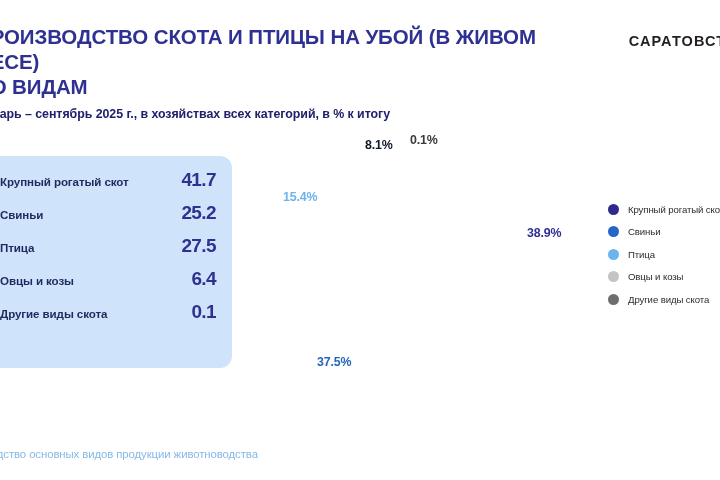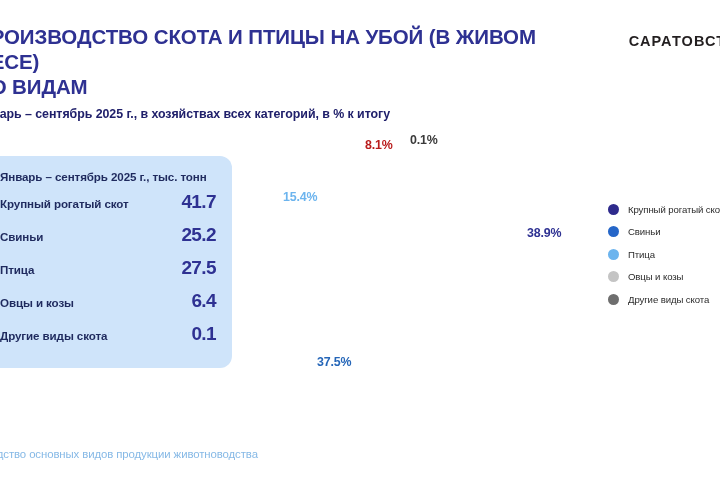--- a/index.html
+++ b/index.html
@@ -151,21 +151,21 @@
   .pct {
     position: absolute;
     font-size: 12.4px;
     font-weight: bold;
     white-space: nowrap;
     letter-spacing: -0.15px;
   }
   .pct-0 { left: 527px; top: 226px; color: #2E3192; }
   .pct-1 { left: 317px; top: 355px; color: #2566b8; }
   .pct-2 { left: 283px; top: 190px; color: #6cb4ee; text-align: center; }
-  .pct-3 { left: 365px; top: 138px; color: #b91c1c; }
+  .pct-3 { left: 365px; top: 138px; color: #0f172a; }
   .pct-4 { left: 410px; top: 133px; color: #3a3a3a; }
 
   
   .legend {
     position: absolute;
     left: 608px;
     top: 198px;
     width: 130px;
   }
   .legend-item {
@@ -205,21 +205,20 @@
 
   <div class="header">
     <h1 class="title">ПРОИЗВОДСТВО СКОТА И ПТИЦЫ НА УБОЙ (В ЖИВОМ ВЕСЕ)
 ПО ВИДАМ</h1>
     <div class="subtitle">Январь – сентябрь 2025 г., в хозяйствах всех категорий, в % к итогу</div>
   </div>
 
   <div class="brand">САРАТОВСТАТ</div>
 
   <div class="panel">
-    <div class="panel-caption">Январь – сентябрь 2025 г., тыс. тонн</div>
     <div class="panel-rows">
       <div class="panel-row">
         <span class="panel-row-label">Крупный рогатый скот</span>
         <span class="panel-row-value">41.7</span>
       </div>
       <div class="panel-row">
         <span class="panel-row-label">Свиньи</span>
         <span class="panel-row-value">25.2</span>
       </div>
       <div class="panel-row">

